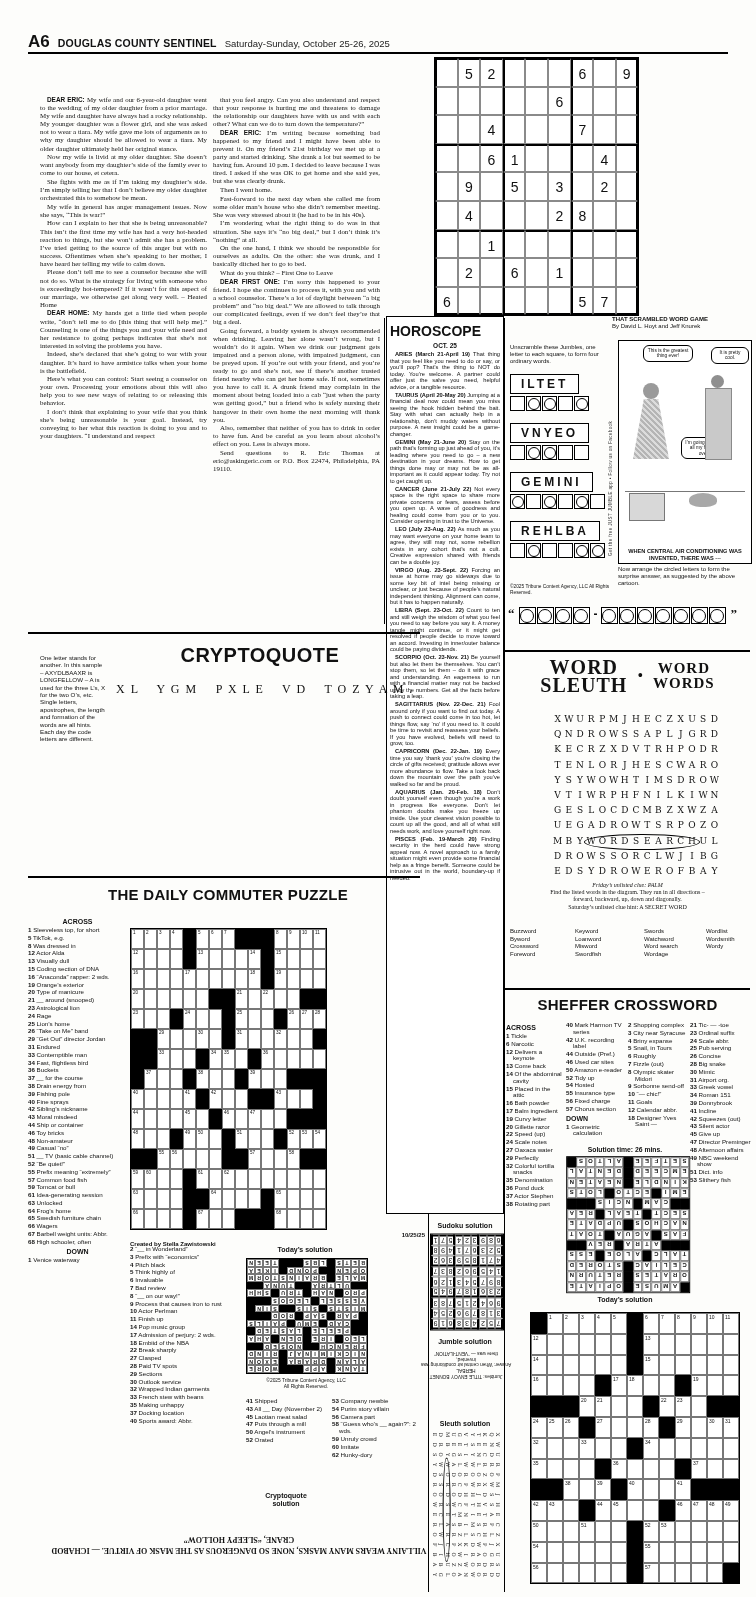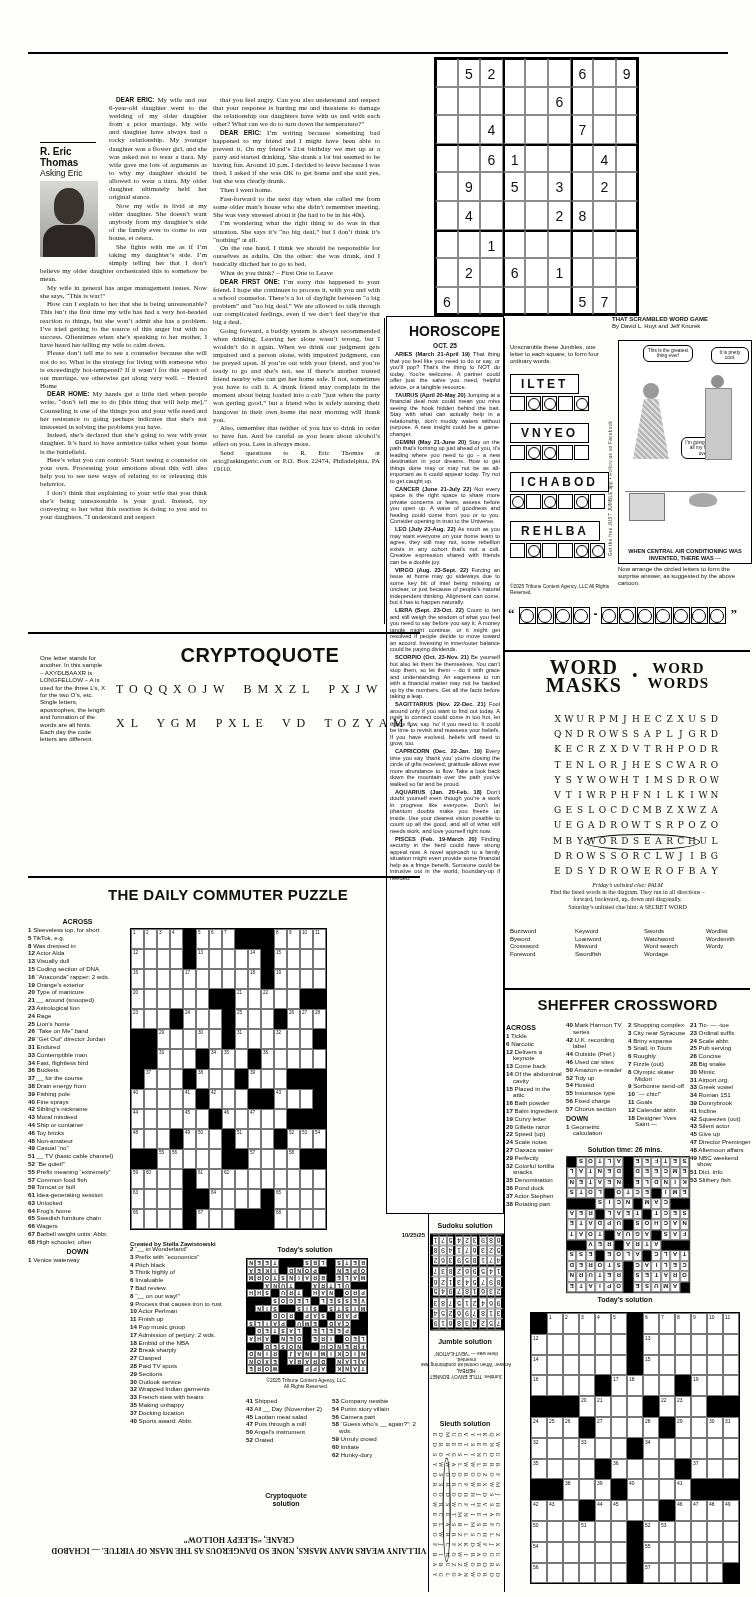--- a/index.html
+++ b/index.html
@@ -22,21 +22,21 @@
   .hs-head{position:absolute;left:14px;top:7px;width:30px;height:36px;border-radius:48% 48% 42% 42%;background:#3a332e}
   .hs-body{position:absolute;left:3px;top:44px;width:52px;height:32px;border-radius:16px 16px 0 0;background:#2c2724}
   
   .sc{position:absolute;border:0.5px solid #8a8a8a;box-sizing:border-box;text-align:center;font-family:"Liberation Sans",sans-serif;color:#111;background:#fff}
   .sud-wrap{border:1px solid #000}
   .sud-title{font:bold 17px "Liberation Sans",sans-serif}
   .sud-how-t{font:bold 7.5px/9px "Liberation Sans",sans-serif;margin-top:4px}
   .sud-how{font:7.3px/9px "Liberation Sans",sans-serif;width:62px}
   
   .horo-box{border:1px solid #000;background:#fff}
-  .horo-title{font:bold 14px "Liberation Sans",sans-serif;text-align:right;margin:6px 0 3px}
+  .horo-title{font:bold 14px "Liberation Sans",sans-serif;text-align:left;margin:6px 0 3px}
   .horo-date{font:bold 6.5px "Liberation Sans",sans-serif;text-align:center;margin-bottom:2px}
   .hentry{font:5.7px/6.5px "Liberation Sans",sans-serif;text-align:justify;margin:0 0 1.5px 0;text-indent:5px}
   .hentry b{font-size:5.7px}
   
   .jlogo{font:900 23px "Liberation Serif",serif;letter-spacing:3px;color:#fff;-webkit-text-stroke:1.3px #000;text-shadow:1.5px 1.5px 0 #000}
   .jtag1{font:bold 6px/7px "Liberation Sans",sans-serif}
   .jtag2{font:6px/7px "Liberation Sans",sans-serif}
   .jinstr{font:6px/7px "Liberation Sans",sans-serif}
   .jw{margin-bottom:9px}
   .jw-label{display:inline-block;border:1.2px solid #000;padding:2px 10px;font:bold 12px "Liberation Sans",sans-serif;letter-spacing:3px;background:#fff}
@@ -77,32 +77,28 @@
   .cq-exp{font:6.2px/7.4px "Liberation Sans",sans-serif}
   .cq-line{font:12px/34px "Liberation Serif",serif;letter-spacing:1.5px;white-space:pre}
   .jsol-line{font:4.8px/5.8px "Liberation Sans",sans-serif;text-align:center}
   .cqsol{font:bold 8px/11px "Liberation Serif",serif;text-align:center}
 </style>
 </head>
 <body>
 
 <div id="page">
 
+  <div class="abs" style="left:28px;top:32px;width:700px">
+    <span class="hdr-page">A6</span>
+    <span class="hdr-paper" style="margin-left:4px">DOUGLAS COUNTY SENTINEL</span>
+    <span class="hdr-date" style="margin-left:4px">Saturday-Sunday, October 25-26, 2025</span>
+  </div>
   <div class="rule" style="left:28px;top:52px;width:700px;height:2px"></div>
 
   <div class="abs" style="left:40px;top:96px;width:167px;height:528px;overflow:hidden">
-    <div class="bylinebox">
-      <div class="bl-rule"></div>
-      <div class="bl-name">R. Eric Thomas</div>
-      <div class="bl-role">Asking Eric</div>
-      <div class="headshot">
-          <div class="hs-head"></div>
-          <div class="hs-body"></div>
-        </div>
-    </div>
   <div class="apara"><b>DEAR ERIC: </b>My wife and our 6-year-old daughter went to the wedding of my older daughter from a prior marriage. My wife and daughter have always had a rocky relationship. My younger daughter was a flower girl, and she was asked not to wear a tiara. My wife gave me lots of arguments as to why my daughter should be allowed to wear a tiara. My older daughter ultimately held her original stance.</div>
       <div class="apara">Now my wife is livid at my older daughter. She doesn’t want anybody from my daughter’s side of the family ever to come to our house, et cetera.</div>
       <div class="apara">She fights with me as if I’m taking my daughter’s side. I’m simply telling her that I don’t believe my older daughter orchestrated this to somehow be mean.</div>
       <div class="apara">My wife in general has anger management issues. Now she says, “This is war!”</div>
       <div class="apara">How can I explain to her that she is being unreasonable? This isn’t the first time my wife has had a very hot-headed reaction to things, but she won’t admit she has a problem. I’ve tried getting to the source of this anger but with no success. Oftentimes when she’s speaking to her mother, I have heard her telling my wife to calm down.</div>
       <div class="apara">Please don’t tell me to see a counselor because she will not do so. What is the strategy for living with someone who is exceedingly hot-tempered? If it wasn’t for this aspect of our marriage, we otherwise get along very well. – Heated Home</div>
       <div class="apara"><b>DEAR HOME: </b>My hands get a little tied when people write, “don’t tell me to do [this thing that will help me].” Counseling is one of the things you and your wife need and her resistance to going perhaps indicates that she’s not interested in solving the problems you have.</div>
       <div class="apara">Indeed, she’s declared that she’s going to war with your daughter. It’s hard to have armistice talks when your home is the battlefield.</div>
       <div class="apara">Here’s what you can control: Start seeing a counselor on your own. Processing your emotions about this will also help you to see new ways of relating to or releasing this behavior.</div>
       <div class="apara">I don’t think that explaining to your wife that you think she’s being unreasonable is your goal. Instead, try conveying to her what this reaction is doing to you and to your daughters. “I understand and respect</div>
@@ -230,21 +226,21 @@
 
   <div class="abs" style="left:508px;top:316px;width:242px;height:336px">
     <div class="abs" style="left:104px;top:0;width:138px">
       <div class="jtag1">THAT SCRAMBLED WORD GAME</div>
       <div class="jtag2">By David L. Hoyt and Jeff Knurek</div>
     </div>
     <div class="abs jinstr" style="left:2px;top:28px;width:100px">Unscramble these Jumbles, one letter to each square, to form four ordinary words.</div>
     <div id="jumble-words" class="abs" style="left:2px;top:58px;width:100px">
         <div class="jw"><div class="jw-label">ILTET</div><div class="jw-row"><div class="jw-sq"></div><div class="jw-sq jw-ci"></div><div class="jw-sq jw-ci"></div><div class="jw-sq"></div><div class="jw-sq jw-ci"></div></div></div>
         <div class="jw"><div class="jw-label">VNYEO</div><div class="jw-row"><div class="jw-sq"></div><div class="jw-sq jw-ci"></div><div class="jw-sq jw-ci"></div><div class="jw-sq"></div><div class="jw-sq"></div></div></div>
-        <div class="jw"><div class="jw-label">ICHABOD</div><div class="jw-row"><div class="jw-sq jw-ci"></div><div class="jw-sq"></div><div class="jw-sq jw-ci"></div><div class="jw-sq"></div><div class="jw-sq jw-ci"></div><div class="jw-sq"></div></div></div>
+        <div class="jw"><div class="jw-label">GEMINI</div><div class="jw-row"><div class="jw-sq jw-ci"></div><div class="jw-sq"></div><div class="jw-sq jw-ci"></div><div class="jw-sq"></div><div class="jw-sq jw-ci"></div><div class="jw-sq"></div></div></div>
         <div class="jw"><div class="jw-label">REHLBA</div><div class="jw-row"><div class="jw-sq"></div><div class="jw-sq jw-ci"></div><div class="jw-sq"></div><div class="jw-sq"></div><div class="jw-sq jw-ci"></div><div class="jw-sq jw-ci"></div></div></div>
       </div>
     <div class="abs vapp" style="left:100px;top:40px;height:200px">Get the free JUST JUMBLE app • Follow us on Facebook</div>
     <div class="abs cartoon" style="left:110px;top:24px;width:132px;height:222px">
       <div class="bubble" style="left:24px;top:4px;width:44px">This is the greatest thing ever!</div>
       <div class="bubble" style="left:92px;top:6px;width:32px">It is pretty cool.</div>
       <div class="bubble" style="left:62px;top:96px;width:40px">I’m going to invite all my friends over!</div>
       <div class="abs" style="left:24px;top:42px;width:16px;height:16px;border-radius:50%;background:#9a9a9a"></div>
       <div class="abs" style="left:14px;top:58px;width:36px;height:60px;background:repeating-linear-gradient(45deg,#b5b5b5 0 2px,#dcdcdc 2px 4px);clip-path:polygon(30% 0,70% 0,100% 100%,0 100%)"></div>
       <div class="abs" style="left:92px;top:34px;width:13px;height:13px;border-radius:50%;background:#8f8f8f"></div>
@@ -261,21 +257,21 @@
       <span id="jumble-answer"><div class="ja-sq"></div><div class="ja-sq"></div><div class="ja-sq"></div><div class="ja-sq"></div><span class="ja-dash">-</span><div class="ja-sq"></div><div class="ja-sq"></div><div class="ja-sq"></div><div class="ja-sq"></div><div class="ja-sq"></div><div class="ja-sq"></div><div class="ja-sq"></div></span>
       <span class="ja-q">”</span>
     </div>
   </div>
   <div class="rule" style="left:505px;top:650px;width:245px;height:1.5px"></div>
 
   <div class="abs" style="left:505px;top:658px;width:245px">
     <div style="display:flex;justify-content:center;align-items:center;gap:10px">
       <div style="text-align:center">
         <div class="ws-big">WORD</div>
-        <div class="ws-big">MASKS</div>
+        <div class="ws-big">SLEUTH</div>
       </div>
       <div style="font-size:16px">•</div>
       <div style="text-align:center">
         <div class="ws-small">WORD</div>
         <div class="ws-small">WORDS</div>
       </div>
     </div>
   </div>
   <div id="sleuth-grid" class="abs" style="left: 552px; top: 712px; width: 168px; height: 167.2px;">
       <span class="slc" style="left: 0px; top: 0px; width: 11.2px; height: 15.2px; font-size: 9px; line-height: 15.2px;">X</span>
@@ -1291,21 +1287,20 @@
       <div class="xc" style="left: 144px; top: 249.6px; width: 16px; height: 20.8px;"></div>
       <div class="xc" style="left: 160px; top: 249.6px; width: 16px; height: 20.8px;"></div>
       <div class="xc" style="left: 176px; top: 249.6px; width: 16px; height: 20.8px;"></div>
       <div class="xc xb" style="left: 192px; top: 249.6px; width: 16px; height: 20.8px;"></div>
     </div>
 
   <div class="rule" style="left:28px;top:632px;width:392px;height:1.5px"></div>
   <div class="abs cq-title" style="left:110px;top:644px;width:300px">CRYPTOQUOTE</div>
   <div class="abs cq-exp" style="left:40px;top:654px;width:66px">One letter stands for another. In this sample – AXYDLBAAXR is LONGFELLOW – A is used for the three L’s, X for the two O’s, etc. Single letters, apostrophes, the length and formation of the words are all hints. Each day the code letters are different.</div>
   <div class="abs" style="left:116px;top:672px;width:304px">
-      <div class="cq-line">T O Q Q X O J W    B M X Z L    P X J W</div>
       <div class="cq-line">X L    Y G M    P X L E    V D    T O Z Y A M .</div>
     </div>
 
   <div class="rule" style="left:28px;top:876px;width:392px;height:1.5px"></div>
   <div class="abs sec-title" style="left:28px;top:886px;width:400px">THE DAILY COMMUTER PUZZLE</div>
   <div class="abs" style="left:28px;top:916px;width:99px;height:578px;overflow:hidden">
     <div class="cluehead">ACROSS</div>
     <div>
         <div class="clue"><b>1</b> Sleeveless top, for short</div>
         <div class="clue"><b>5</b> TikTok, e.g.</div>

